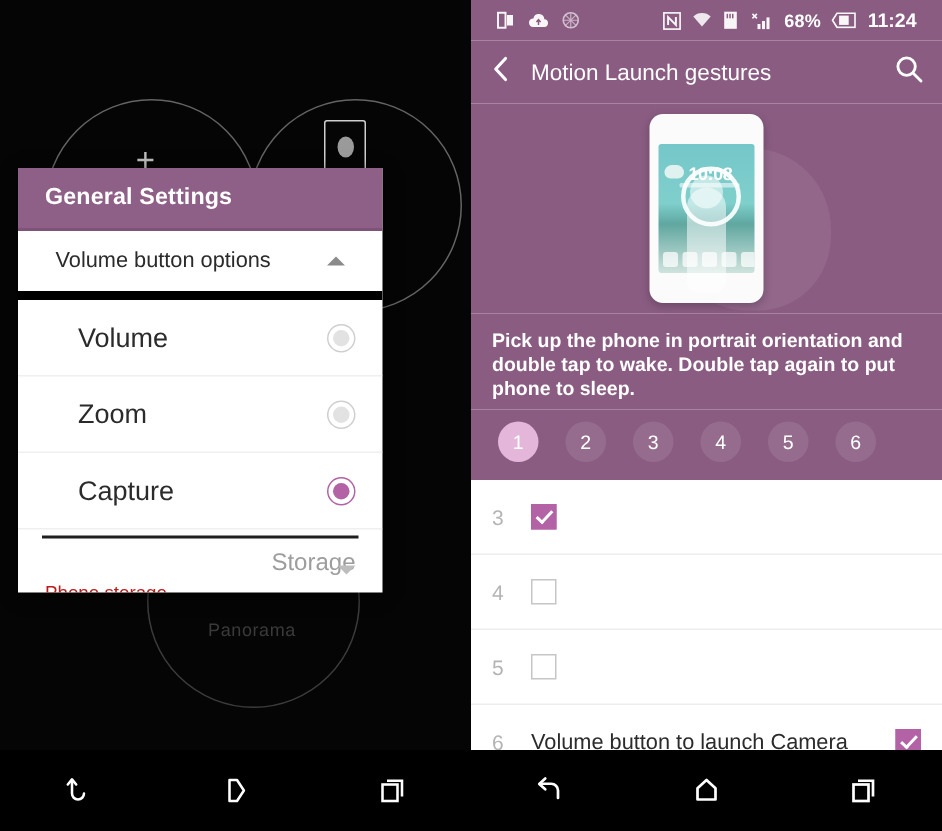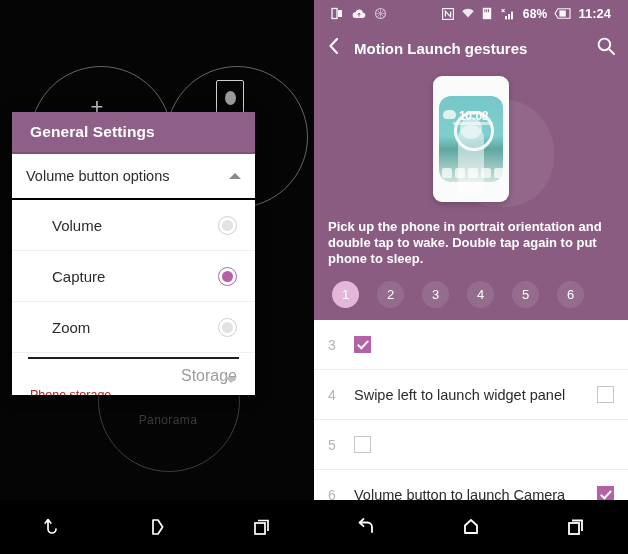--- a/index.html
+++ b/index.html
@@ -15,52 +15,52 @@
   .dial.d3{width:140px;height:140px;left:98px;top:330px;border-color:rgba(255,255,255,.22);}
   .plus-ic{position:absolute;left:86px;top:96px;width:22px;height:22px;color:#bdbdbd;font-size:22px;line-height:22px;text-align:center;}
   .cam-ic{position:absolute;left:216px;top:80px;width:26px;height:34px;border:1.5px solid #cfcfcf;border-radius:2px;display:flex;align-items:center;justify-content:center;}
   .cam-ic i{display:block;width:11px;height:14px;border-radius:50%;background:#9a9a9a;}
   .pano-lbl{position:absolute;left:98px;top:392px;width:140px;text-align:center;color:#3a3a3a;font-size:12px;letter-spacing:.4px;margin-top:21px;}
 
   
   .dlg{position:absolute;left:12px;top:112px;width:243px;height:283px;background:#fff;box-shadow:0 2px 10px rgba(0,0,0,.5);overflow:hidden;}
   .dlg-hd{height:42px;background:#8f6087;display:flex;align-items:center;padding:0 18px;box-sizing:border-box;border-bottom:2px solid #7e5377;}
   .dlg-hd-t{color:#fff;font-size:15.5px;font-weight:bold;letter-spacing:.1px;}
-  .sec-row{height:46px;display:flex;align-items:center;padding:0 14px;box-sizing:border-box;justify-content:space-between;border-bottom:2px solid #000000;}
+  .sec-row{height:46px;display:flex;align-items:center;padding:0 25px;box-sizing:border-box;justify-content:space-between;border-bottom:6px solid #000000;}
   .sec-row .lbl{font-size:14.5px;color:#2b2b2b;}
   .caret-up{width:0;height:0;border-left:6px solid transparent;border-right:6px solid transparent;border-bottom:6px solid #8a8a8a;}
   .caret-dn{width:0;height:0;border-left:6px solid transparent;border-right:6px solid transparent;border-top:6px solid #bdbdbd;}
   .opt-row{height:51px;display:flex;align-items:center;padding:0 18px 0 40px;box-sizing:border-box;justify-content:space-between;border-bottom:1px solid #efefef;}
-  .opt-row .lbl{font-size:15px;color:#2b2b2b;}
+  .opt-row .lbl{font-size:18px;color:#2b2b2b;}
   .radio{width:19px;height:19px;border-radius:50%;border:1.5px solid #cfcfcf;display:flex;align-items:center;justify-content:center;box-sizing:border-box;}
   .radio i{display:block;width:11px;height:11px;border-radius:50%;background:#e2e2e2;}
   .radio.on{border-color:#b362a6;}
   .radio.on i{background:#b362a6;}
   .divider-hd{height:2px;background:#1f1f1f;margin:4px 16px 0 16px;}
   .stor{padding:8px 18px 0 18px;position:relative;}
   .stor .t1{font-size:16px;color:#9d9d9d;text-align:right;}
   .stor .t2{font-size:12.5px;color:#b91c1c;margin-top:3px;}
   .stor .ar{position:absolute;right:18px;top:18px;}
 
   
   .right-phone{position:absolute;left:314px;top:0;width:314px;height:554px;background:#fff;overflow:hidden;}
   .statusbar{height:27px;background:#8a5c82;display:flex;align-items:center;padding:0 17px;box-sizing:border-box;color:#fff;}
   .sb-left{display:flex;align-items:center;gap:8px;}
   .sb-right{margin-left:auto;display:flex;align-items:center;gap:7px;}
   .sb-ic{opacity:.95;display:flex;align-items:center;}
   .sb-txt{font-size:12px;font-weight:bold;letter-spacing:.2px;}
   .clock{font-size:13px;font-weight:bold;}
 
   .appbar{height:42px;background:#8a5c82;display:flex;align-items:center;padding:0 12px;box-sizing:border-box;}
-  .appbar .title{color:#fff;font-size:15px;font-weight:bold;margin-left:12px;flex:1;}
+  .appbar .title{color:#fff;font-size:15px;font-weight:normal;margin-left:12px;flex:1;}
 
   .hero{height:140px;background:#8a5c82;position:relative;display:flex;align-items:center;justify-content:center;}
   .hero-shadow{position:absolute;left:50%;top:30px;margin-left:-22px;width:105px;height:108px;background:rgba(255,255,255,.07);border-radius:50% 50% 46% 46%;}
   .ph{position:relative;width:76px;height:126px;background:#fbfbfb;border-radius:9px;box-shadow:0 2px 6px rgba(0,0,0,.22);display:flex;align-items:center;justify-content:center;}
-  .ph-scr{width:64px;height:86px;background:linear-gradient(#75c7c9 0%,#7fcfcc 46%,#5fa7a0 62%,#cfe3dd 100%);border-radius:12px;position:relative;overflow:hidden;}
+  .ph-scr{width:64px;height:86px;background:linear-gradient(#75c7c9 0%,#7fcfcc 46%,#5fa7a0 62%,#cfe3dd 100%);border-radius:2px;position:relative;overflow:hidden;}
   .ph-clock{position:absolute;left:20px;top:13px;color:#fff;font-size:12px;font-weight:bold;letter-spacing:-.3px;}
   .ph-wz{position:absolute;left:4px;top:14px;width:13px;height:9px;background:#eaf6f3;border-radius:6px 6px 5px 5px;opacity:.9;}
   .ph-sub{position:absolute;left:14px;top:26px;width:40px;height:3px;background:rgba(255,255,255,.55);border-radius:1px;}
   .ph-dock{position:absolute;left:3px;bottom:4px;display:flex;gap:3px;}
   .ph-dock i{display:block;width:10px;height:10px;border-radius:2px;background:rgba(255,255,255,.72);}
   .ripple{position:absolute;left:50%;top:42px;margin-left:-17px;width:34px;height:34px;border-radius:50%;border:3px solid rgba(255,255,255,.9);}
   .ripple2{position:absolute;left:50%;top:48px;margin-left:-11px;width:22px;height:22px;border-radius:50%;background:rgba(255,255,255,.55);}
   .hand{position:absolute;left:50%;top:56px;margin-left:-13px;width:26px;height:70px;background:rgba(255,255,255,.52);border-radius:13px 13px 7px 7px;}
 
   .desc{background:#8a5c82;padding:10px 14px 6px 14px;color:#fff;font-size:13px;line-height:16px;font-weight:bold;}
@@ -111,29 +111,29 @@
       </div>
 
       <div class="opt-row">
         <span class="lbl">Volume</span>
         <span class="radio">
             <i></i>
           </span>
       </div>
 
       <div class="opt-row">
+        <span class="lbl">Zoom</span>
+        <span class="radio">
+            <i></i>
+          </span>
+      </div>
+
+      <div class="opt-row">
         <span class="lbl">Capture</span>
         <span class="radio on">
-            <i></i>
-          </span>
-      </div>
-
-      <div class="opt-row">
-        <span class="lbl">Zoom</span>
-        <span class="radio">
             <i></i>
           </span>
       </div>
 
       <div class="divider-hd"></div>
 
       <div class="stor">
         <div class="t1">Storage</div>
         <div class="t2">Phone storage</div>
         <span class="ar caret-dn"></span>
@@ -250,21 +250,20 @@
       <span class="dot">6</span>
     </div>
 
     <div class="list">
       <div class="li">
         <span class="num">3</span>
         <span class="cb on"></span>
       </div>
       <div class="li">
         <span class="num">4</span>
-        <span class="txt">Swipe left to launch widget panel</span>
         <span class="cb"></span>
       </div>
       <div class="li">
         <span class="num">5</span>
         <span class="cb"></span>
       </div>
       <div class="li">
         <span class="num">6</span>
         <span class="txt">Volume button to launch Camera</span>
         <span class="cb on"></span>

